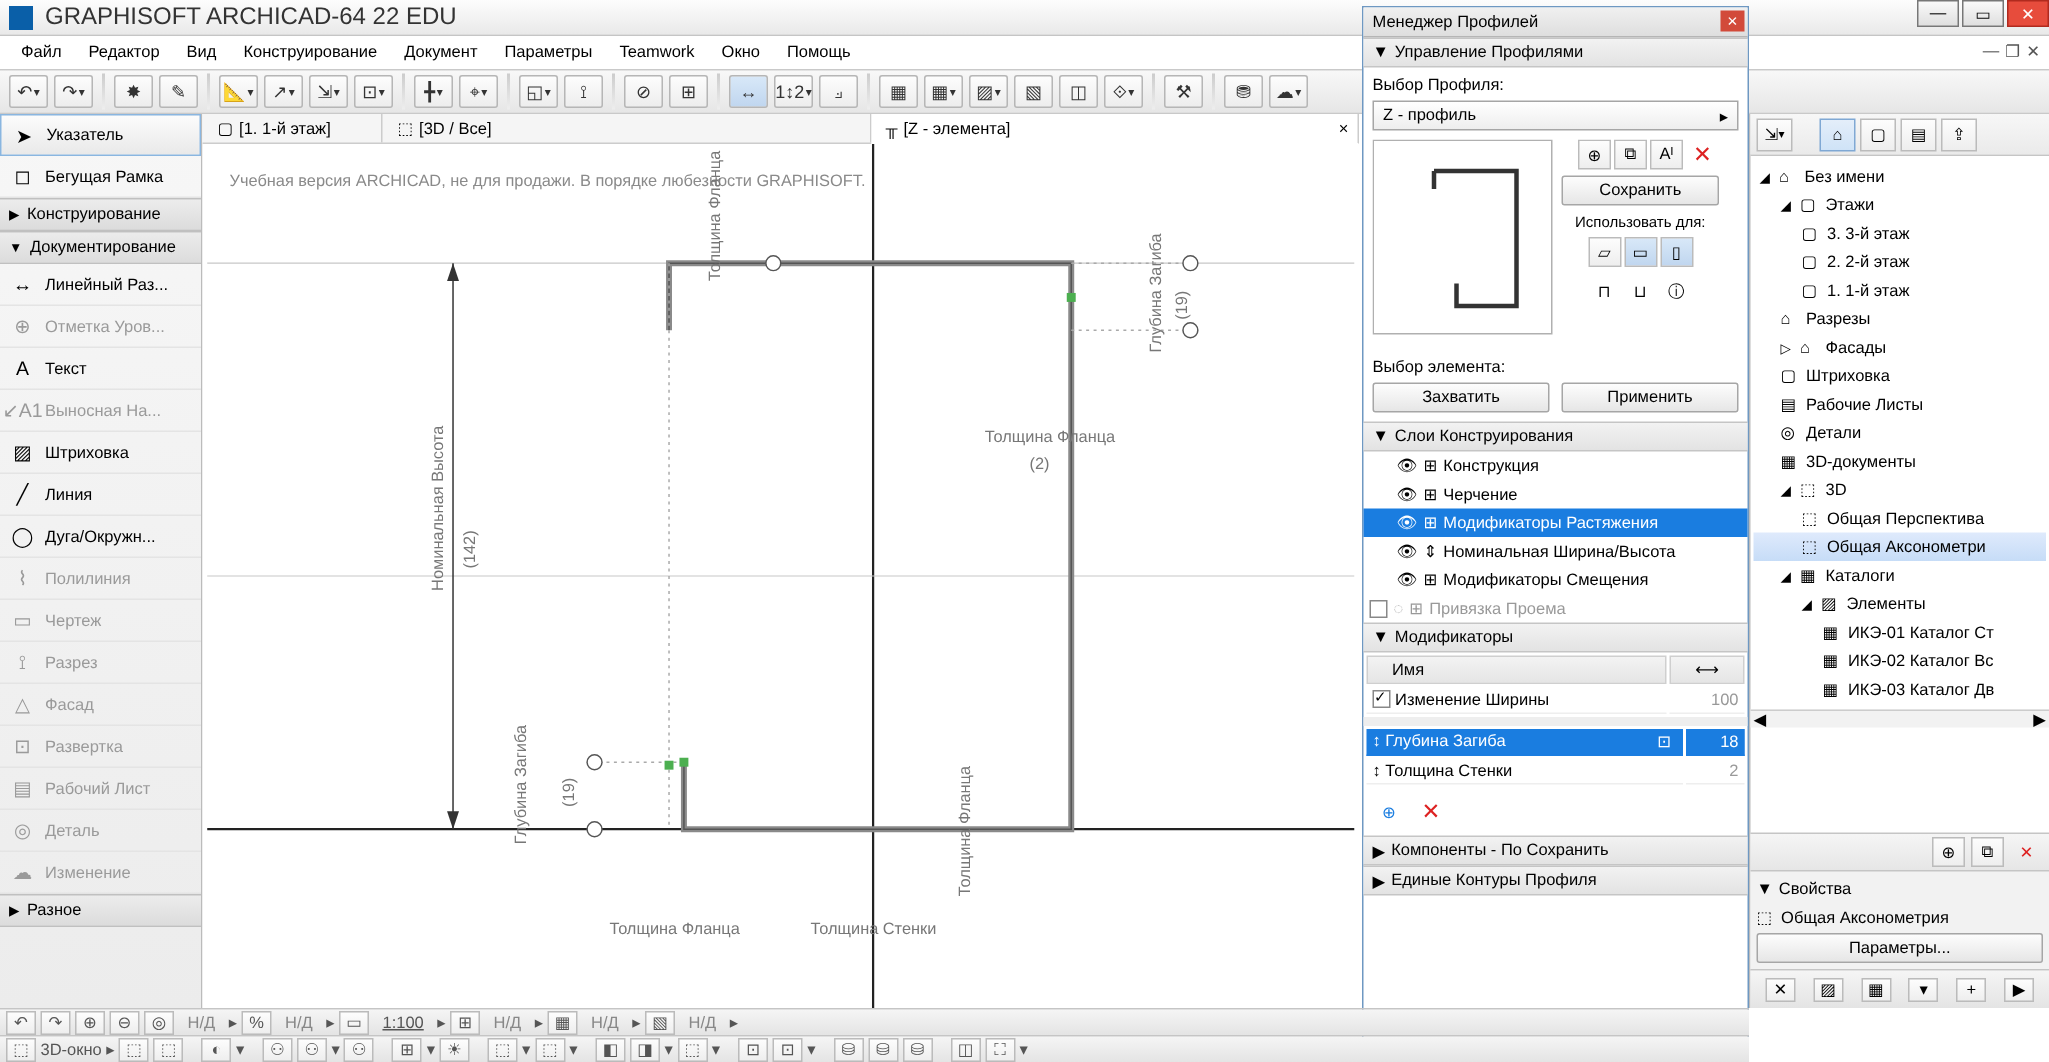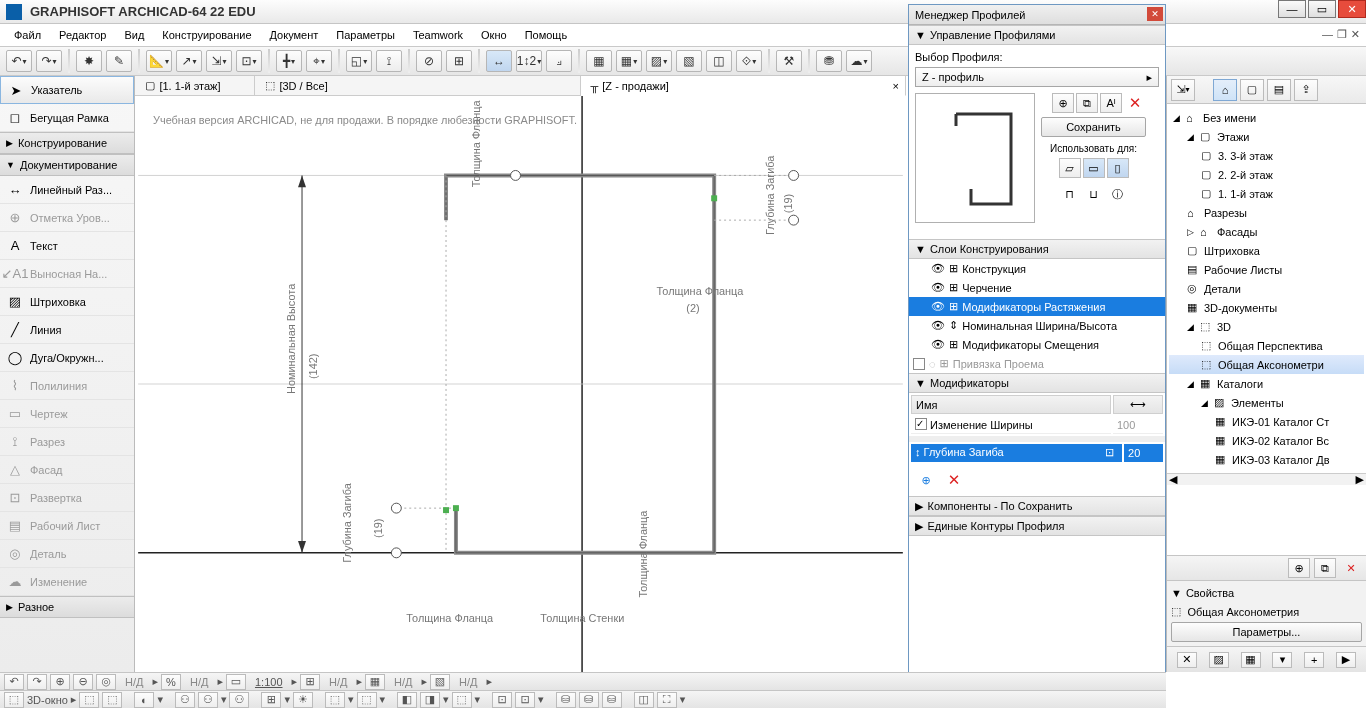--- a/index.html
+++ b/index.html
@@ -1,19 +1,19 @@
 <!DOCTYPE html>
 <html><head>
 <meta charset="utf-8">
 <style>
 * { margin:0; padding:0; box-sizing:border-box; font-family:"Segoe UI",Tahoma,sans-serif; font-size:11px; }
 body { width:1366px; height:708px; background:#fff; overflow:hidden; position:relative; }
 .titlebar { height:24px; background:linear-gradient(#fdfdfd,#e9e9e9); border-bottom:1px solid #c5c5c5; display:flex; align-items:center; padding-left:6px; position:relative; }
 .app-icon { width:16px; height:16px; background:#0a5fa8; margin-right:8px; }
-.app-title { font-size:13px; color:#333;font-weight:bold; }
+.app-title { font-size:16px; color:#333; }
 .win-controls { position:absolute; right:0; top:0; display:flex; }
 .win-btn { width:28px; height:18px; border:1px solid #777; display:flex; align-items:center; justify-content:center; margin-left:2px; font-size:11px; background:linear-gradient(#fafafa,#dfdfdf); }
 .win-btn.close { background:#e74c3c; color:#fff; border-color:#b02a1e; }
 .menubar { height:22px; background:#fff; border-bottom:0; display:flex; align-items:center; padding:0 6px; gap:2px; }
 .menu-item { padding:2px 8px; cursor:pointer; }
 .doc-close { position:absolute; right:6px; top:28px; display:flex; gap:4px; font-size:10px; color:#555; }
 .toolbar-row { height:30px; background:linear-gradient(#f8f8f8,#e6e6e6); border-top:1px solid #c9c9c9; border-bottom:1px solid #c9c9c9; display:flex; align-items:center; padding:0 6px; gap:4px; }
 .tb-btn { width:26px; height:22px; border:1px solid #b6b6b6; border-radius:2px; background:linear-gradient(#fdfdfd,#ededed); display:flex; align-items:center; justify-content:center; font-size:12px; color:#333; }
 .tb-btn .dd { font-size:8px; margin-left:1px; }
 .tb-sep { width:2px; height:24px; background:linear-gradient(#ccc,#eee); margin:0 2px; }
@@ -49,25 +49,25 @@
 .icon-row { display:flex; gap:2px; justify-content:flex-end; }
 .icon-mini { width:22px; height:20px; border:1px solid #bbb; background:linear-gradient(#fdfdfd,#eee); display:flex; align-items:center; justify-content:center; font-size:11px; }
 .icon-mini.danger { color:#d22; border:none; background:none; font-size:15px; }
 .layers { }
 .layer-row { height:19px; display:flex; align-items:center; padding:0 4px; gap:4px; }
 .layer-row.selected { background:#1a7de0; color:#fff; }
 .layer-row.dim { color:#999; }
 .chk { width:12px; height:12px; border:1px solid #888; background:#fff; display:inline-block; }
 .chk.on::after { content:"✓"; font-size:10px; position:relative; top:-2px; }
 .mod-table { width:100%; font-size:11px; }
-.mod-table th { text-align:left; font-weight:normal; background:linear-gradient(#f3f3f3,#e5e5e5); border:1px solid #cfcfcf; padding:2px 4px; }
+.mod-table th { text-align:left; font-weight:normal; background:linear-gradient(#f3f3f3,#e5e5e5); border:1px solid #cfcfcf; padding:2px 16px; }
 .mod-table td { padding:2px 4px; border-bottom:1px solid #eee; }
 .mod-table tr.sel { background:#1a7de0; color:#fff; }
 .mod-table tr.sel td { border-bottom-color:#1a7de0; }
-.mod-val { color:#999; }
+.mod-val { text-align:right; color:#999; }
 .mod-val.sel { color:#fff; background:#1a7de0; }
 
 .nav-tabs { height:28px; border-bottom:1px solid #c5c5c5; display:flex; align-items:center; padding:2px 4px; gap:3px; background:linear-gradient(#f7f7f7,#eaeaea); }
 .nav-tab { width:24px; height:22px; border:1px solid #bbb; background:linear-gradient(#fdfdfd,#eee); display:flex; align-items:center; justify-content:center; }
 .nav-tab.active { background:linear-gradient(#e4eefa,#cfe3f7); border-color:#7fa8d4; }
 .tree { padding:4px 2px; overflow:hidden; }
 .tree-row { display:flex; align-items:center; height:19px; gap:3px; padding-left:4px; white-space:nowrap; }
 .tree-row.selected { background:linear-gradient(#dfeafc,#c6dcf7); }
 .indent1 { padding-left:18px; } .indent2 { padding-left:32px; } .indent3 { padding-left:46px; }
 .tree-caret { font-size:9px; width:10px; }
@@ -233,21 +233,21 @@
     <div class="view-tab">
         <span>▢</span>
         <span>[1. 1-й этаж]</span>
       </div>
     <div class="view-tab" style="flex:1;">
         <span>⬚</span>
         <span>[3D / Все]</span>
       </div>
     <div class="view-tab active" style="flex:1; position:relative;">
         <span>╥</span>
-        <span>[Z - продажи]</span>
+        <span>[Z - элемента]</span>
         <span style="position:absolute; right:6px;">×</span>
       </div>
   </div>
   <svg class="canvas-svg" viewBox="0 0 770 580">
     <text x="15" y="28" font-size="11" fill="#8a8a8a">Учебная версия ARCHICAD, не для продажи. В порядке любезности GRAPHISOFT.</text>
 
     <line x1="0" y1="460" x2="770" y2="460" stroke="#222" stroke-width="1.5"></line>
     <line x1="447" y1="0" x2="447" y2="580" stroke="#222" stroke-width="1.5"></line>
 
     <line x1="0" y1="80" x2="770" y2="80" stroke="#c7c7c7" stroke-width="0.8"></line>
@@ -335,20 +335,27 @@
         </div>
         <div class="icon-row" style="justify-content:center; margin-top:2px;">
           <div class="icon-mini" style="border:none;background:none;">⊓</div>
           <div class="icon-mini" style="border:none;background:none;">⊔</div>
           <div class="icon-mini" style="border:none;background:none;">ⓘ</div>
         </div>
       </div>
     </div>
     <div style="clear:both;"></div>
   </div>
+  <div class="pm-body" style="padding-top:0;">
+    <div style="margin-bottom:4px;">Выбор элемента:</div>
+    <div style="display:flex; gap:8px;">
+      <div class="pm-btn" style="flex:1;">Захватить</div>
+      <div class="pm-btn" style="flex:1;">Применить</div>
+    </div>
+  </div>
   <div class="pm-section">
       <span>▼</span>
       <span>Слои Конструирования</span>
     </div>
   <div class="layers">
     <div class="layer-row">
         <span style="width:14px;"></span>
         <span>👁</span>
         <span>⊞</span>
         <span>Конструкция</span>
@@ -398,21 +405,25 @@
           <td><span class="chk on"></span> <span>Изменение Ширины</span></td>
           <td class="mod-val">100</td>
         </tr>
   </tbody>
     </table>
   <div style="height:6px;background:#eee;"></div>
   <table class="mod-table">
     <tbody>
         <tr class="sel">
           <td>↕ <span>Глубина Загиба</span> <span style="float:right;margin-right:4px;">⊡</span></td>
-          <td class="mod-val sel">20</td>
+          <td class="mod-val sel">18</td>
+        </tr>
+    <tr>
+          <td>↕ <span>Толщина Стенки</span></td>
+          <td class="mod-val">2</td>
         </tr>
   </tbody>
     </table>
   <div style="padding:6px; display:flex; gap:6px;">
     <div class="icon-mini" style="border:none;background:none;color:#1a7de0;">⊕</div>
     <div class="icon-mini danger" style="border:none;background:none;">✕</div>
   </div>
   <div class="pm-section">
       <span>▶</span>
       <span>Компоненты - По Сохранить</span>

